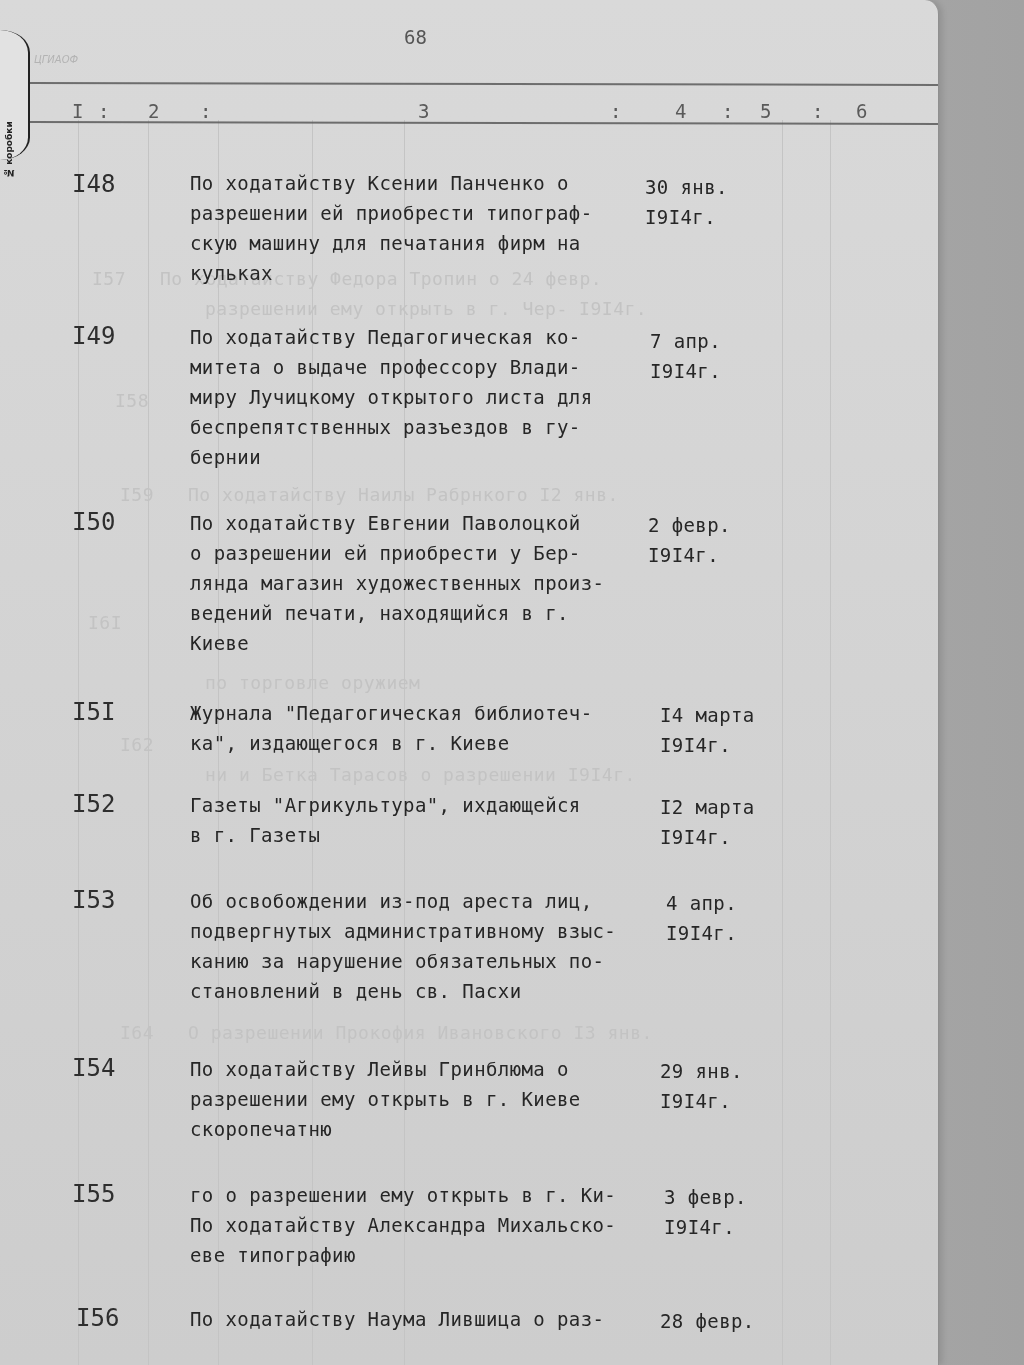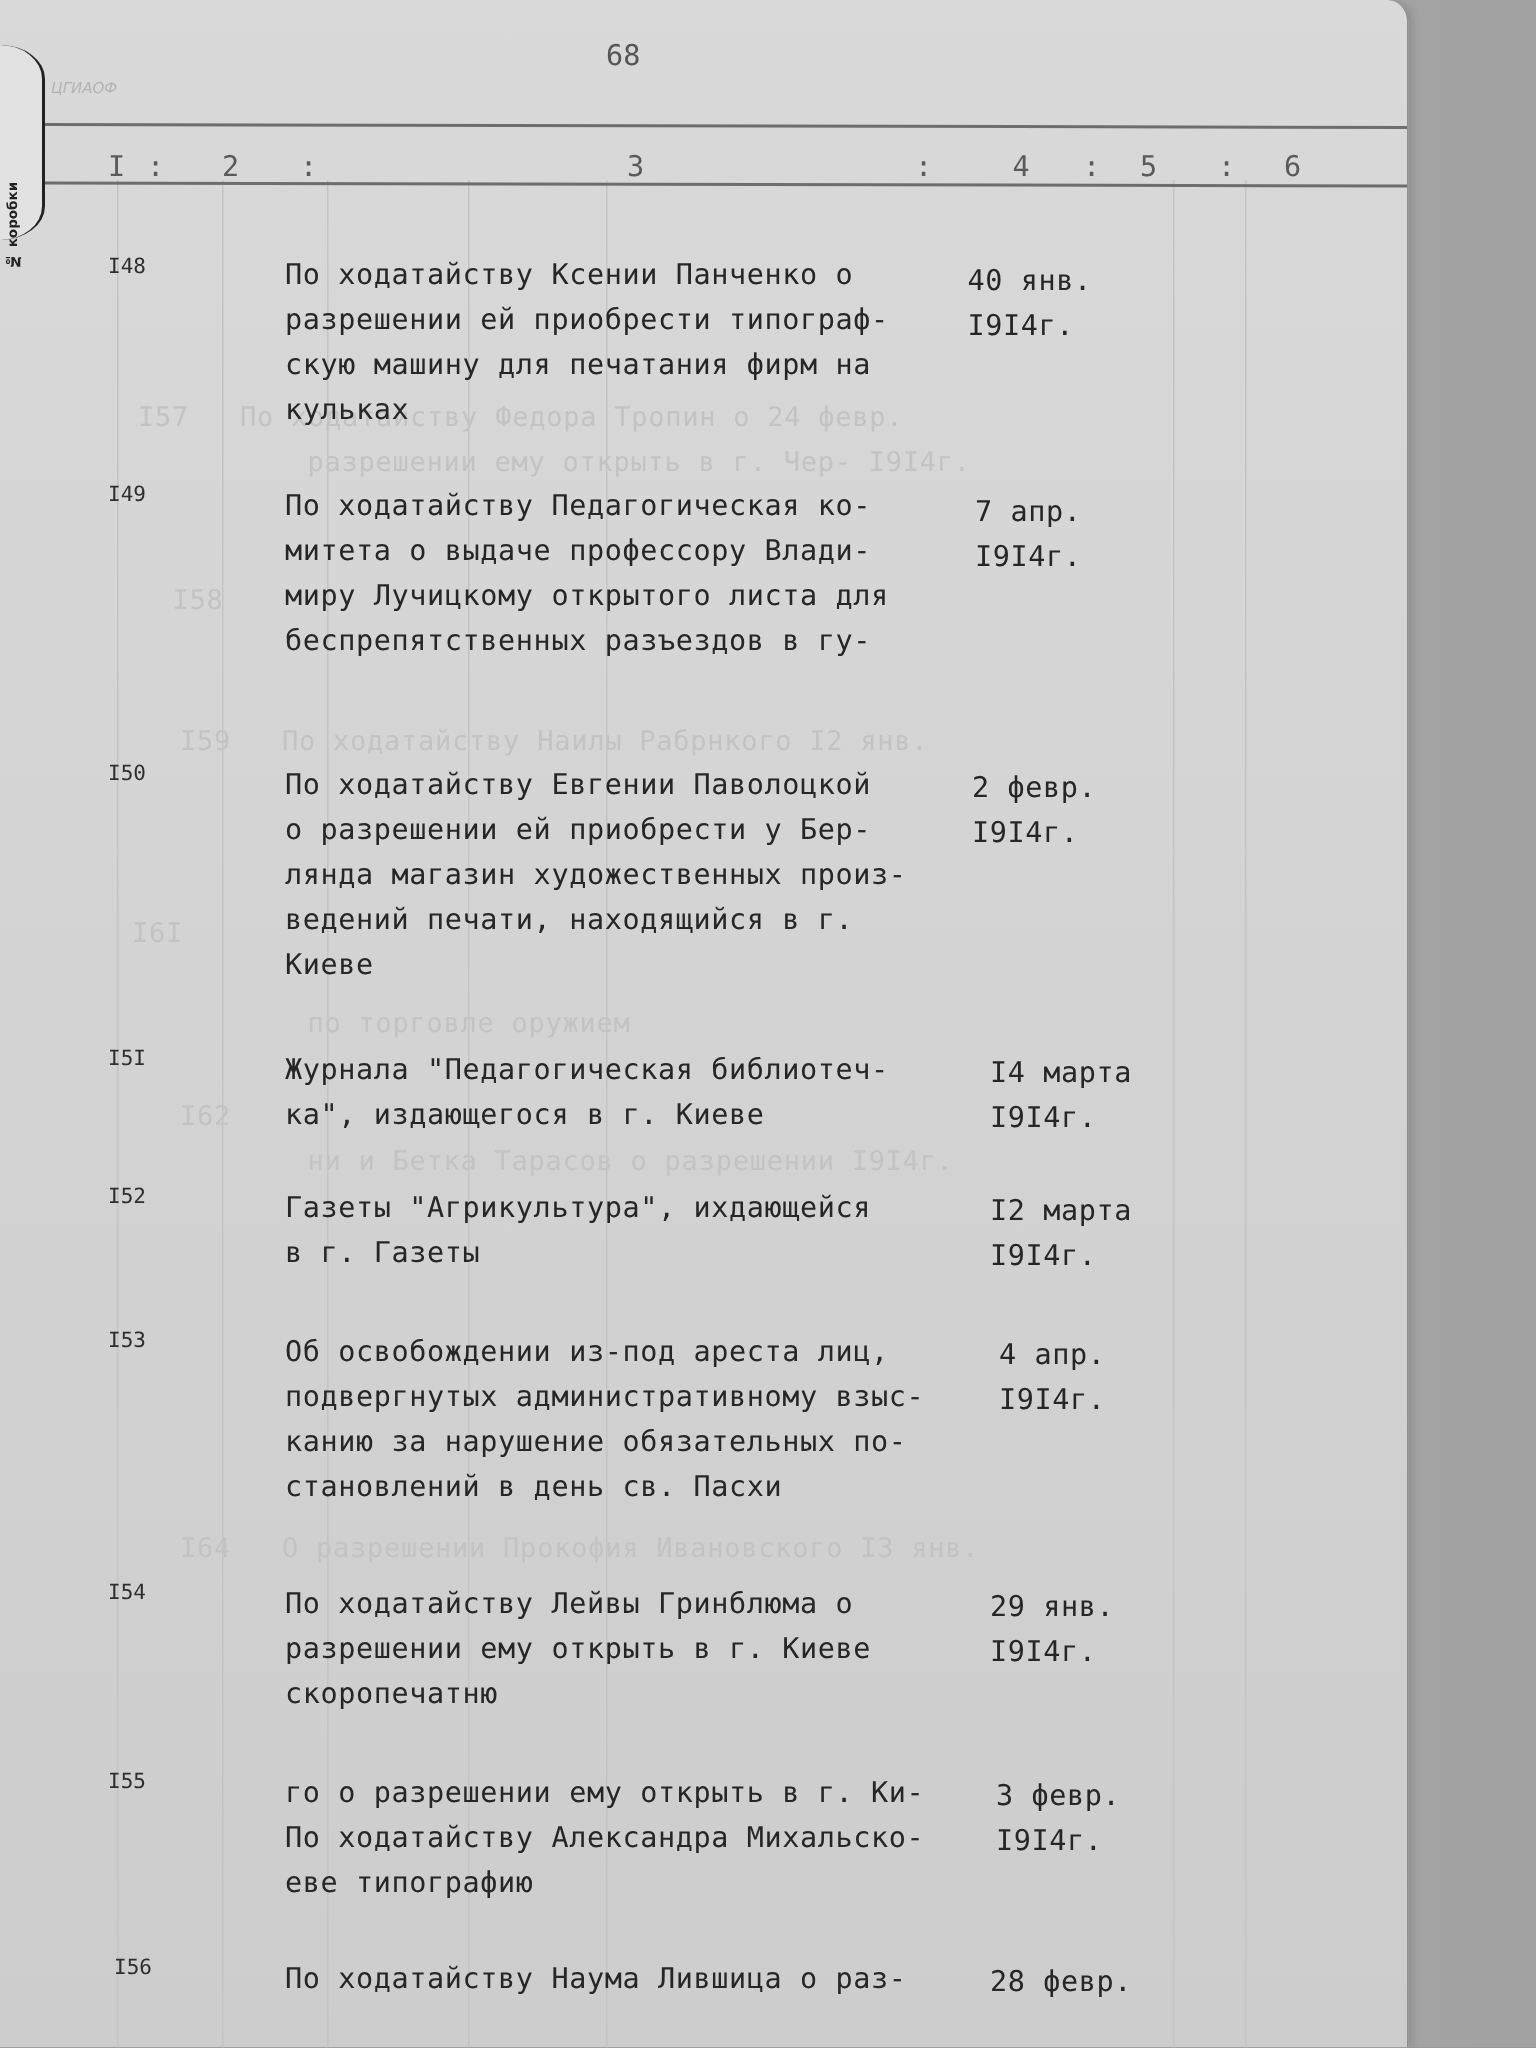--- a/index.html
+++ b/index.html
@@ -45,21 +45,21 @@
     }
     .col-guide {
       position: absolute; top: 120px; width: 1px; height: 1245px; background: #c4c4c4;
     }
     .header-row { position: absolute; top: 100px; left: 0; width: 938px; height: 30px; }
     .hdr {
       position: absolute; top: 0; font-size: 19px; color: #5a5a5a;
     }
     .entry { position: absolute; left: 0; width: 938px; }
     .entry-num {
-      position: absolute; left: 72px; font-size: 14px; color: #2e2e2e;
+      position: absolute; left: 72px; font-size: 24px; color: #2e2e2e;
     }
     .entry-text {
       position: absolute; left: 190px; width: 470px;
       font-size: 19px; line-height: 30px; color: #262626; letter-spacing: 0.4px;
     }
     .entry-text div { white-space: nowrap; }
     .entry-date {
       position: absolute; left: 645px; font-size: 19px; line-height: 30px; color: #262626;
       letter-spacing: 0.4px;
     }
@@ -116,32 +116,33 @@
 
   <div class="entry" style="top:170px">
     <div class="entry-num" style="top:0">I48</div>
     <div class="entry-text" style="top:-2px">
       <div>По ходатайству Ксении Панченко о</div>
       <div>разрешении ей приобрести типограф-</div>
       <div>скую машину для печатания фирм на</div>
       <div>кульках</div>
     </div>
     <div class="entry-date" style="top:2px">
-      <div>40 янв.</div>
+      <div>30 янв.</div>
       <div>I9I4г.</div>
     </div>
   </div>
 
   <div class="entry" style="top:322px">
     <div class="entry-num" style="top:0">I49</div>
     <div class="entry-text" style="top:0">
       <div>По ходатайству Педагогическая ко-</div>
       <div>митета о выдаче профессору Влади-</div>
       <div>миру Лучицкому открытого листа для</div>
       <div>беспрепятственных разъездов в гу-</div>
+      <div>бернии</div>
     </div>
     <div class="entry-date" style="top:4px; left:650px">
       <div>7 апр.</div>
       <div>I9I4г.</div>
     </div>
   </div>
 
   <div class="entry" style="top:508px">
     <div class="entry-num" style="top:0">I50</div>
     <div class="entry-text" style="top:0">

